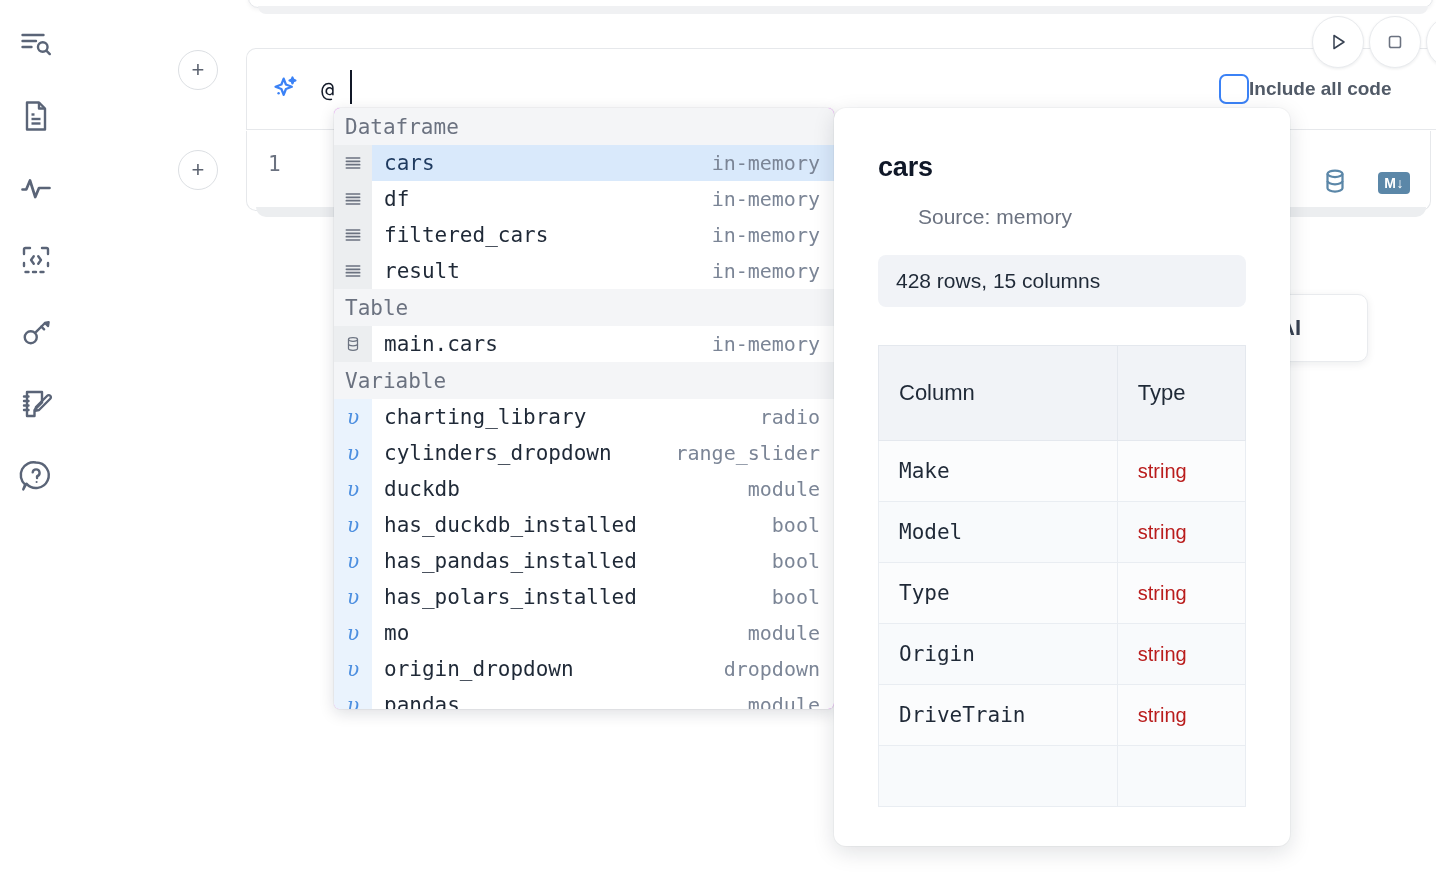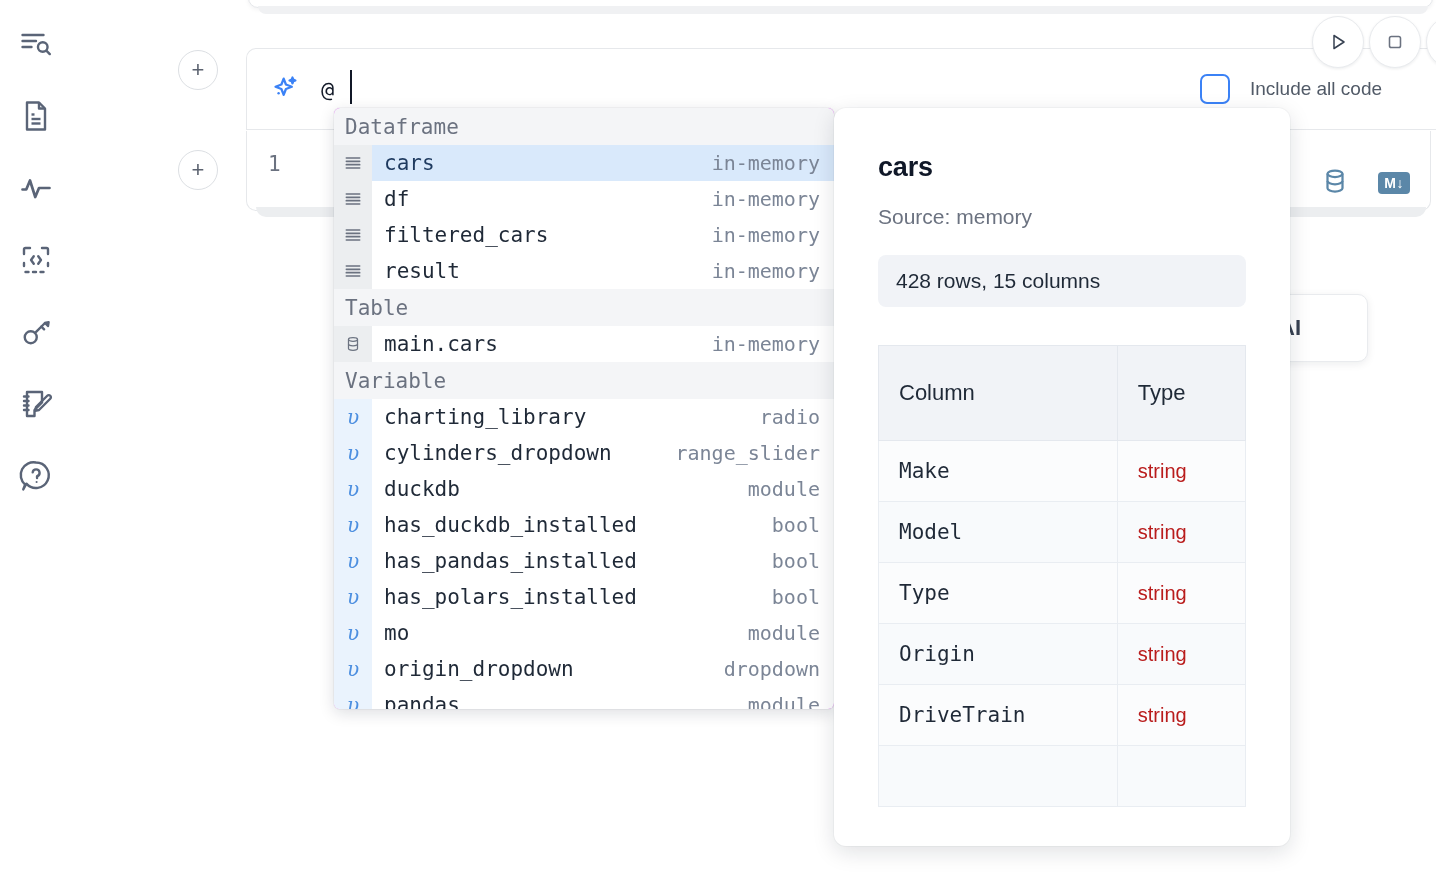--- a/index.html
+++ b/index.html
@@ -64,21 +64,21 @@
     position: absolute; left: 350px; top: 70px; width: 2px; height: 34px;
     background: #111827;
   }
 
   
   .ai-right {
     position: absolute; left: 1171px; top: 48px; width: 265px; height: 82px;
     border-top: 1px solid #e6e8eb; border-bottom: 1px solid #e6e8eb;
     background: #ffffff; display: flex; align-items: center;
   }
-  .chk-wrap { display: flex; align-items: center; gap: 20px; margin-left: 29px; }
+  .chk-wrap { display: flex; align-items: center; gap: 0; margin-left: 48px; font-weight: bold; }
   .chk-box {
     width: 30px; height: 30px; border: 2px solid #3b82f6; border-radius: 7px;
     background: #ffffff; cursor: pointer; flex: none;
   }
   .chk-label { font-size: 19px; color: #515a67; white-space: nowrap; }
 
   
   .round-btn {
     position: absolute; width: 52px; height: 52px; border-radius: 50%;
     background: #ffffff; border: 1px solid #e9ebee;
@@ -157,21 +157,21 @@
   .vglyph { font-family: "DejaVu Serif", serif; font-style: italic; font-size: 20px; color: #4d8fe0; }
 
   
   .doc {
     position: absolute; left: 834px; top: 108px; width: 456px; height: 738px;
     background: #ffffff; border-radius: 12px;
     box-shadow: 0 6px 22px rgba(15,23,42,0.13), 0 0 0 1px rgba(15,23,42,0.03);
     overflow: hidden; z-index: 40; padding: 44px 44px 0 44px;
   }
   .doc-title { font-size: 27px; font-weight: bold; color: #101828; letter-spacing: -.2px; }
-  .doc-source { margin-top: 22px; font-size: 21px; color: #6b7280; }
+  .doc-source { margin-top: 22px; font-size: 21px; color: #6b7280; margin-left: 40px; }
   .doc-shape {
     margin-top: 26px; background: #f1f3f7; border-radius: 8px;
     padding: 14px 18px; font-size: 21px; color: #1f2937;
   }
   .doc-table { margin-top: 38px; width: 368px; border-collapse: collapse; }
   .doc-table th {
     background: #f1f3f7; border: 1px solid #e4e8ee; text-align: left;
     padding: 34px 20px; font-size: 22px; font-weight: normal; color: #1f2937;
   }
   .doc-table td {

